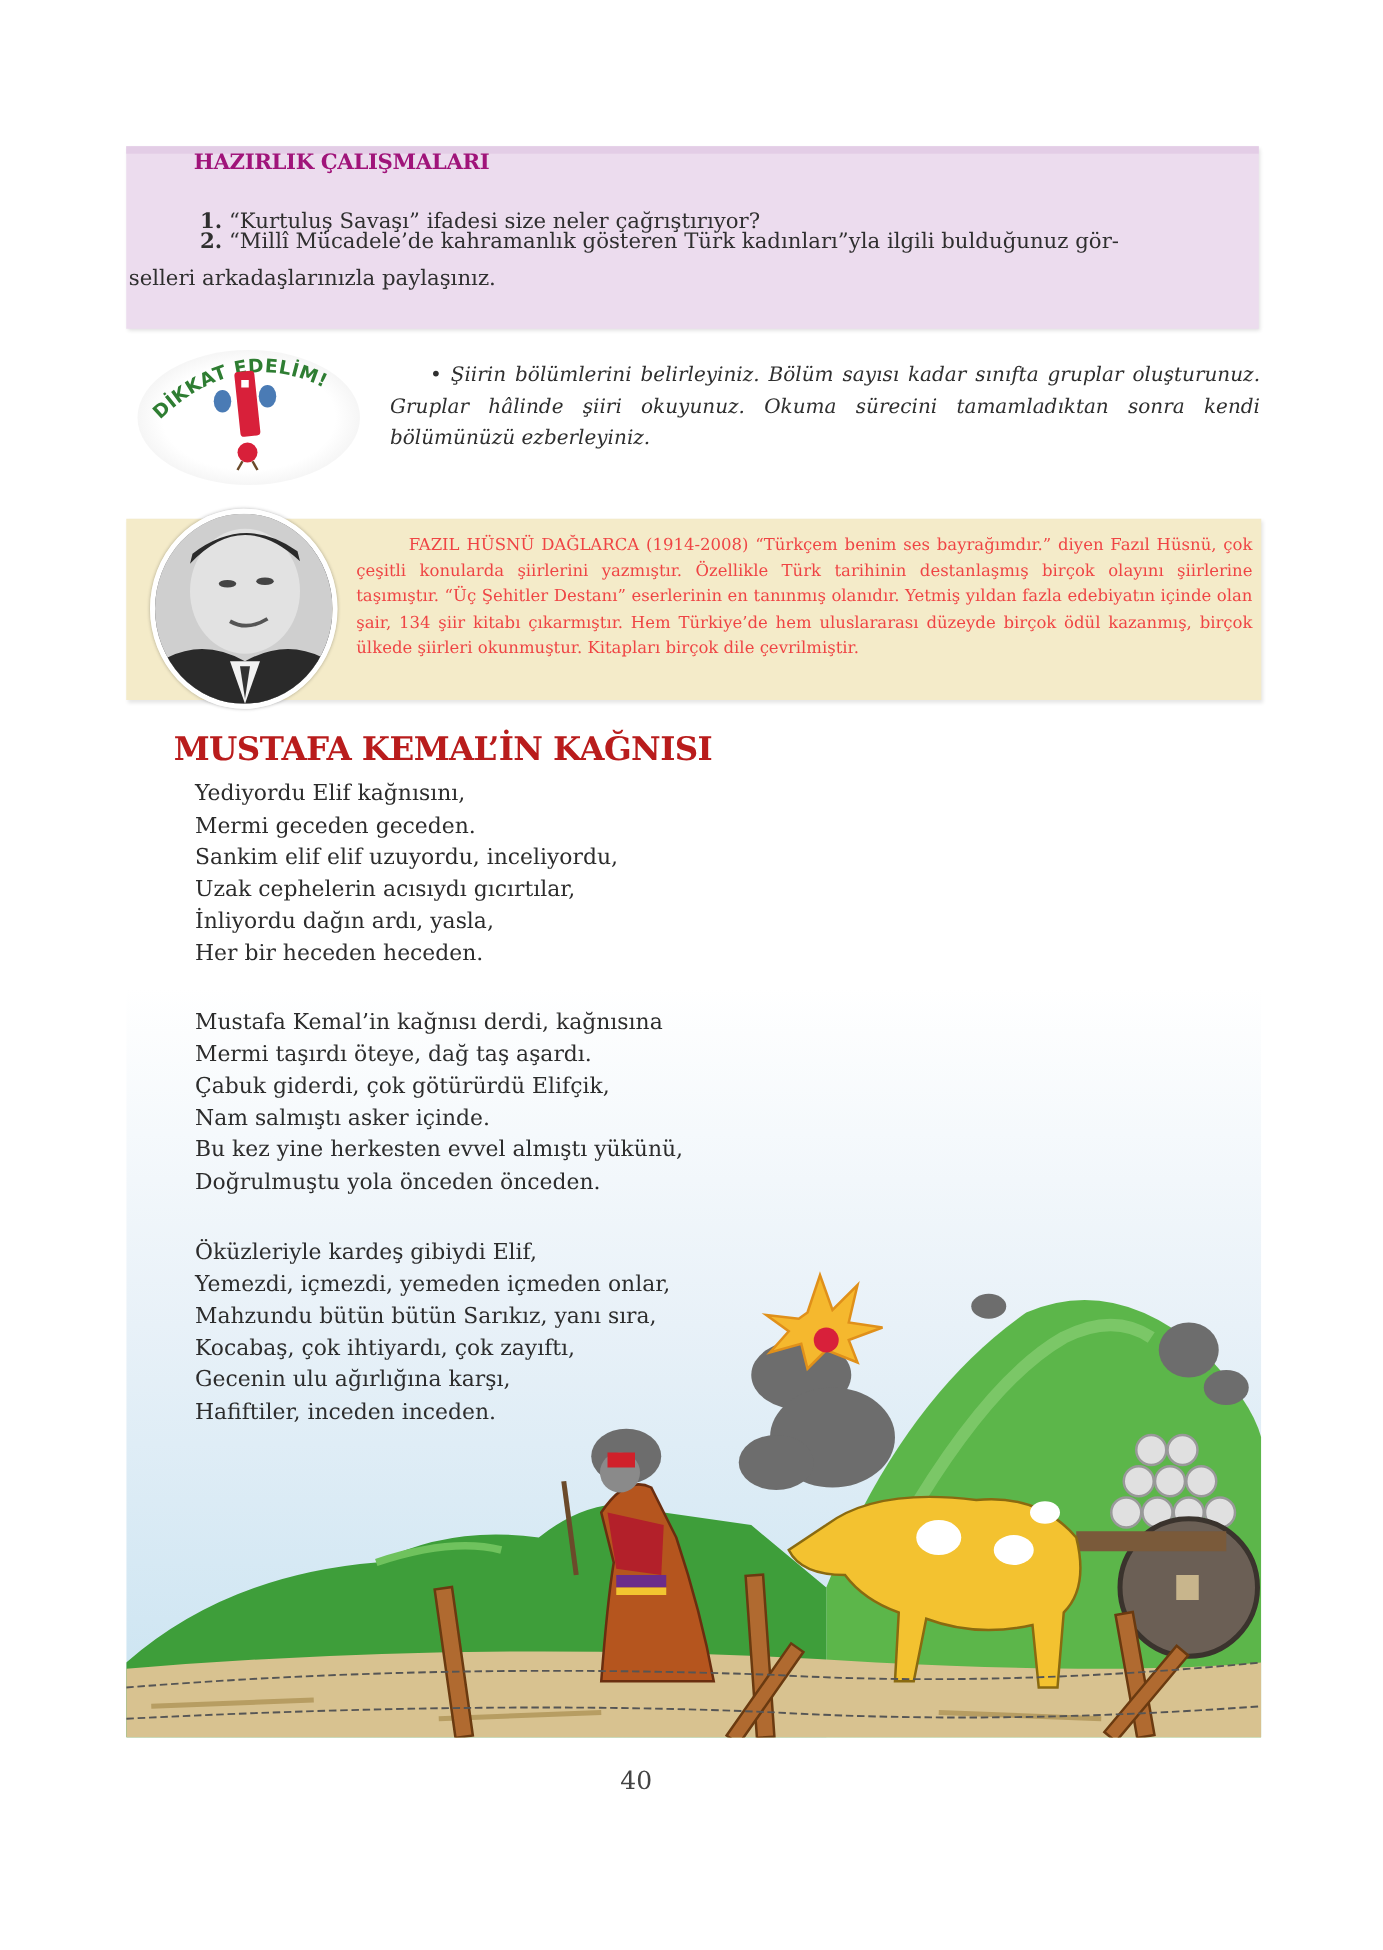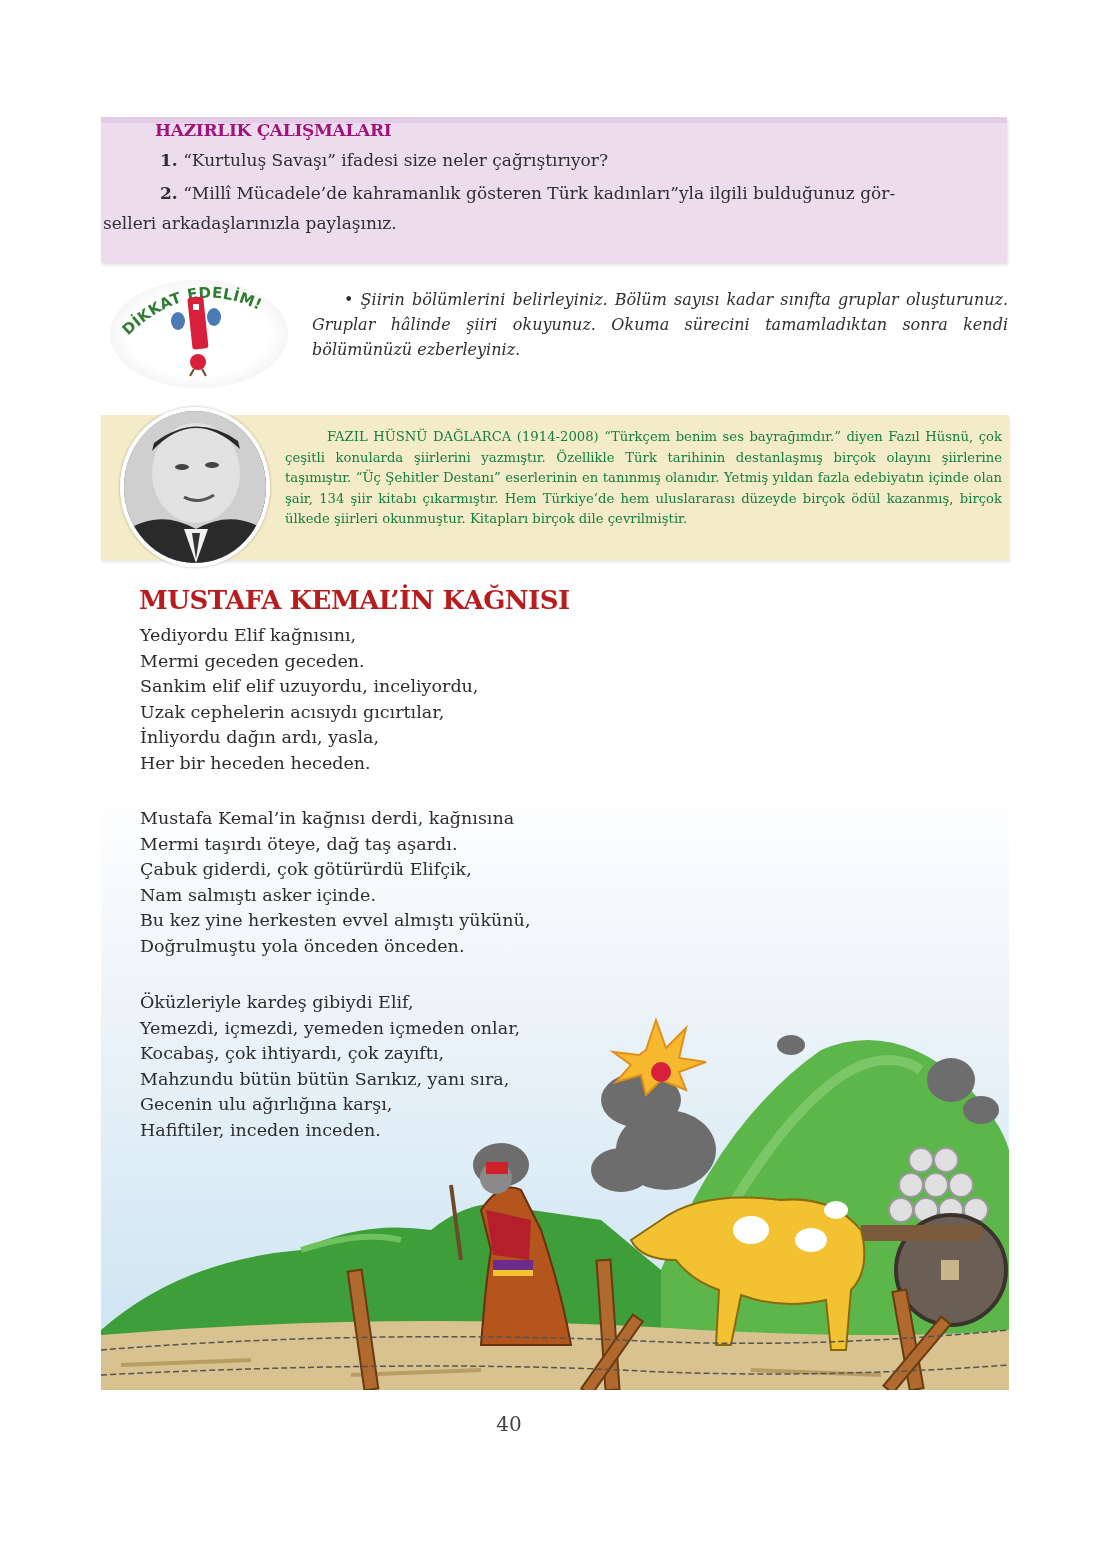--- a/index.html
+++ b/index.html
@@ -14,21 +14,21 @@
     left:101px; top:117px; width:906px; height:140px;
     background:#ecdcee; border-top:6px solid #e3cde6;
     box-shadow:1px 2px 3px rgba(0,0,0,0.12);
   }
   .prep-title {
     left:155px; top:120px; font-size:17px; font-weight:bold; color:#a0147a;
     letter-spacing:-0.3px;
   }
   .prep-line { font-size:17px; color:#2f2f2f; }
   .prep-line b { font-weight:bold; }
-  .l1 { left:160px; top:150px; }
+  .l1 { left:160px; top:167px; }
   .l2 { left:160px; top:183px; width:845px; }
   .l3 { left:103px; top:213px; }
 
   
   .dikkat-badge {
     left:110px; top:280px; width:178px; height:108px; border-radius:50%;
     background:radial-gradient(ellipse at center, #ffffff 55%, #f0f0f0 80%, #e6e6e6 100%);
   }
   .dikkat-body {
     left:312px; top:287px; width:696px; font-size:16px; font-style:italic;
@@ -42,34 +42,34 @@
     background:#f4ebc9; box-shadow:1px 2px 3px rgba(0,0,0,0.10);
   }
   .portrait {
     left:120px; top:407px; width:142px; height:152px; border-radius:50%;
     background:radial-gradient(ellipse at 45% 40%, #d8d8d8 0%, #a8a8a8 35%, #3a3a3a 70%, #1a1a1a 100%);
     border:4px solid #ffffff; box-shadow:0 0 3px rgba(0,0,0,0.3);
     overflow:hidden;
   }
   .author-text {
     left:285px; top:427px; width:717px; font-size:13.2px; line-height:20.5px;
-    color:#15803d; text-align:justify;
+    color:#ef4444; text-align:justify;
   }
   .author-text .first { text-indent:42px; display:block; }
 
   
   .poem-title {
     left:139px; top:585px; font-size:26px; font-weight:bold; color:#b91c1c;
     letter-spacing:-0.5px;
   }
   .stanza { left:140px; font-size:17.5px; line-height:25.6px; color:#2c2c2c; }
   .s1 { top:623px; }
   .s2 { top:806px; }
   .s3 { top:990px; }
-  .stanza div { white-space:nowrap; }
+  .stanza div { white-space:nowrap;margin-left:16px; }
 
   
   .scene {
     left:101px; top:790px; width:908px; height:600px;
   }
   .page-num {
     left:0; width:1018px; top:1412px; text-align:center; font-size:20px; color:#444;
   }
 </style>
 </head>
@@ -215,19 +215,19 @@
   <div>Mustafa Kemal’in kağnısı derdi, kağnısına</div>
   <div>Mermi taşırdı öteye, dağ taş aşardı.</div>
   <div>Çabuk giderdi, çok götürürdü Elifçik,</div>
   <div>Nam salmıştı asker içinde.</div>
   <div>Bu kez yine herkesten evvel almıştı yükünü,</div>
   <div>Doğrulmuştu yola önceden önceden.</div>
 </div>
 <div class="abs stanza s3">
   <div>Öküzleriyle kardeş gibiydi Elif,</div>
   <div>Yemezdi, içmezdi, yemeden içmeden onlar,</div>
+  <div>Mahzundu bütün bütün Sarıkız, yanı sıra,</div>
   <div>Kocabaş, çok ihtiyardı, çok zayıftı,</div>
-  <div>Mahzundu bütün bütün Sarıkız, yanı sıra,</div>
   <div>Gecenin ulu ağırlığına karşı,</div>
   <div>Hafiftiler, inceden inceden.</div>
 </div>
 
 <div class="abs page-num">40</div>
 
 </body></html>

